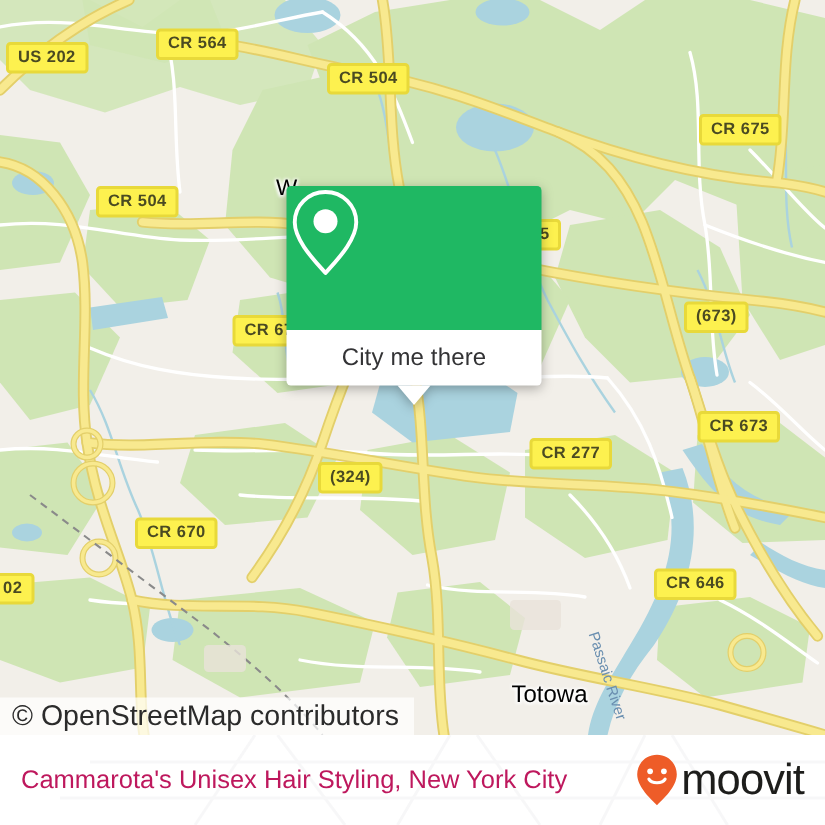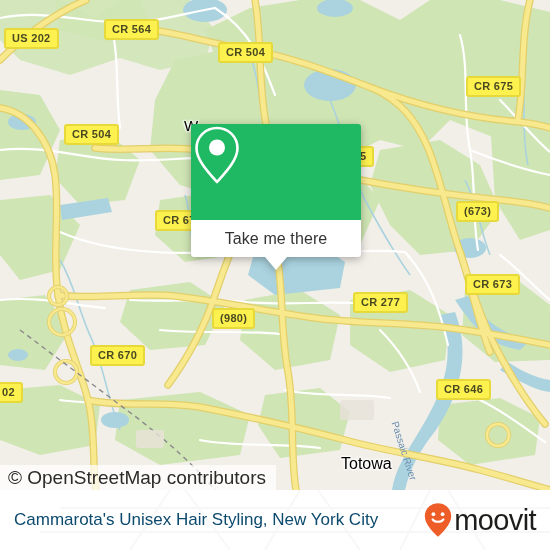--- a/index.html
+++ b/index.html
@@ -99,21 +99,21 @@
   #footer {
     position:absolute; left:0; top:490px; width:550px; height:60px;
     background:#ffffff;
     display:flex; align-items:center; justify-content:space-between;
     padding:0 14px 0 14px;
     overflow:hidden;
   }
   #footer-wm { position:absolute; left:0; top:0; width:550px; height:60px; opacity:.5; }
   #footer-title {
     position:relative;
-    color:#0c4a6e;
+    color:#be185d;
     font-size:17px;
     white-space:nowrap;
     z-index:2;
   }
   #brand { position:relative; display:flex; align-items:center; z-index:2; }
   #brand-text {
     color:#1d1d1b;
     font-size:29px;
     letter-spacing:-0.6px;
     line-height:29px;
@@ -264,21 +264,21 @@
         <div class="shield" style="left: 4px; top: 28px;">US 202</div>
         <div class="shield" style="left: 104px; top: 19px;">CR 564</div>
         <div class="shield" style="left: 218px; top: 42px;">CR 504</div>
         <div class="shield" style="left: 466px; top: 76px;">CR 675</div>
         <div class="shield" style="left: 64px; top: 124px;">CR 504</div>
         <div class="shield" style="left: 155px; top: 210px;">CR 67</div>
         <div class="shield" style="left: 352px; top: 146px;">5</div>
         <div class="shield" style="left: 456px; top: 201px;">(673)</div>
         <div class="shield" style="left: 353px; top: 292px;">CR 277</div>
         <div class="shield" style="left: 465px; top: 274px;">CR 673</div>
-        <div class="shield" style="left: 212px; top: 308px;">(980)</div>
+        <div class="shield" style="left: 212px; top: 308px;">(324)</div>
         <div class="shield" style="left: 90px; top: 345px;">CR 670</div>
         <div class="shield" style="left: -6px; top: 382px;">02</div>
         <div class="shield" style="left: 436px; top: 379px;">CR 646</div>
       </div>
     <div id="label-layer">
         <div class="place-label" style="left: 184px; top: 117px; font-size: 15px;">W</div>
         <div class="place-label" style="left: 341px; top: 455px; font-size: 16px;">Totowa</div>
       </div>
 
     <div class="river-label" id="river-label" style="left:400px; top:420px; transform:rotate(72deg); transform-origin:left top;">Passaic River</div>
@@ -286,21 +286,21 @@
     <div id="attrib">© OpenStreetMap contributors</div>
 
     <div id="popup">
       <div id="popup-head">
         <svg width="52" height="62" viewBox="0 0 52 62">
           <path d="M26 4 C14.5 4 5.5 13 5.5 24.2 C5.5 36.5 19 50 26 58 C33 50 46.5 36.5 46.5 24.2 C46.5 13 37.5 4 26 4 Z" fill="none" stroke="#ffffff" stroke-width="2.6" stroke-linejoin="round"></path>
           <circle cx="26" cy="23.5" r="8" fill="#ffffff"></circle>
         </svg>
       </div>
       <div id="popup-body">
-        <span id="popup-cta">Take me there</span>
+        <span id="popup-cta">City me there</span>
         <span id="popup-tail"></span>
       </div>
     </div>
 
   </div>
 
   <div id="footer">
     <svg id="footer-wm" viewBox="0 0 550 60">
       <g stroke="#f0f0f2" stroke-width="2" fill="none">
         <path d="M170,0 L130,60"></path>

